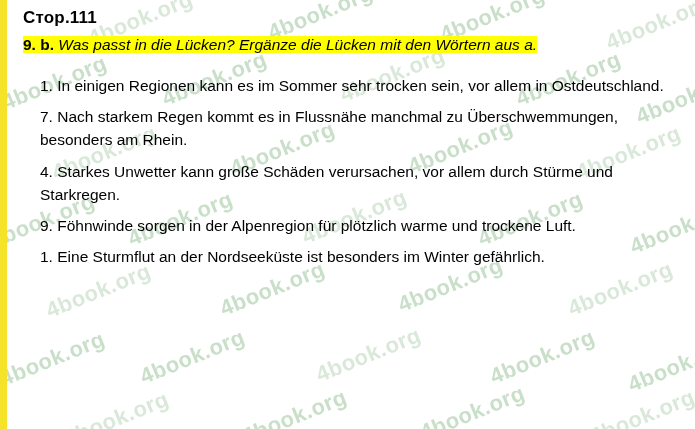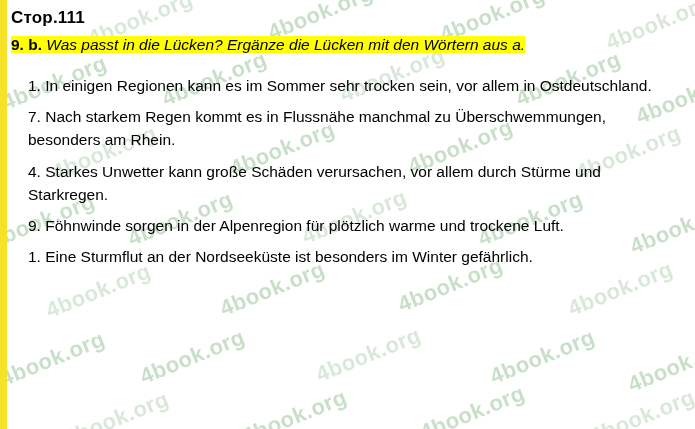--- a/index.html
+++ b/index.html
@@ -19,21 +19,21 @@
     left: 0; top: 0;
     width: 695px;
     height: 429px;
     box-sizing: border-box;
     border-left: 7px solid #f5e32a;
     background: #ffffff;
   }
   .content {
     position: relative;
     z-index: 3;
-    padding: 8px 14px 0 4px;
+    padding: 8px 14px 0 16px;
   }
   .page-label {
     font-size: 17px;
     font-weight: bold;
     color: #000000;
     line-height: 1.2;
     margin: 0 0 6px 0;
     letter-spacing: 0.2px;
   }
   .task-line {

